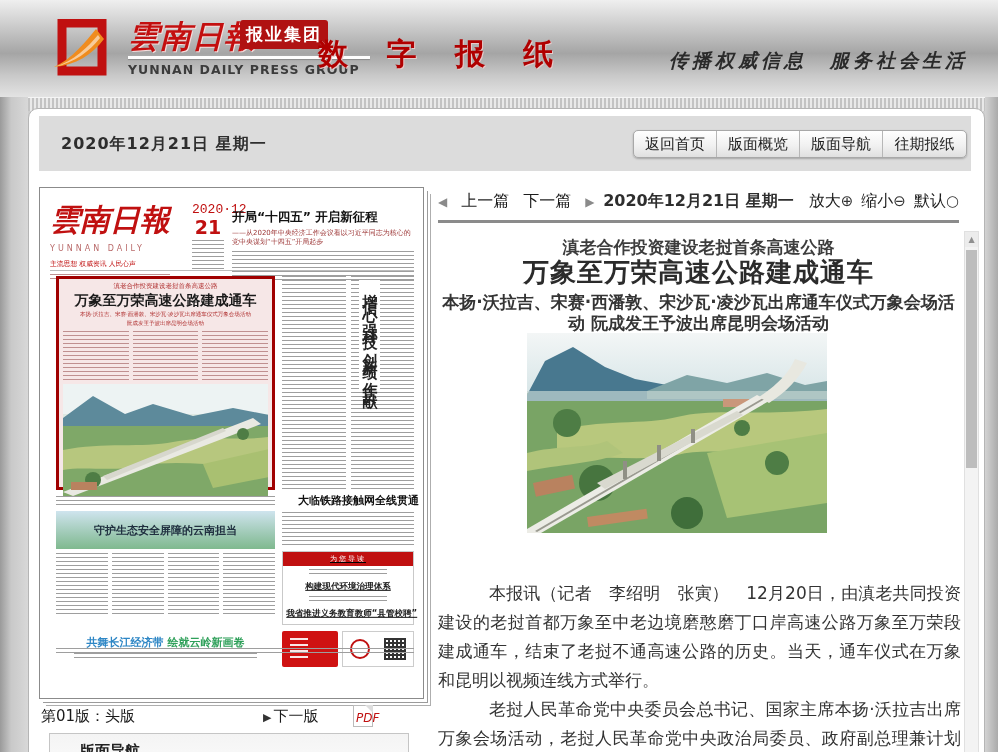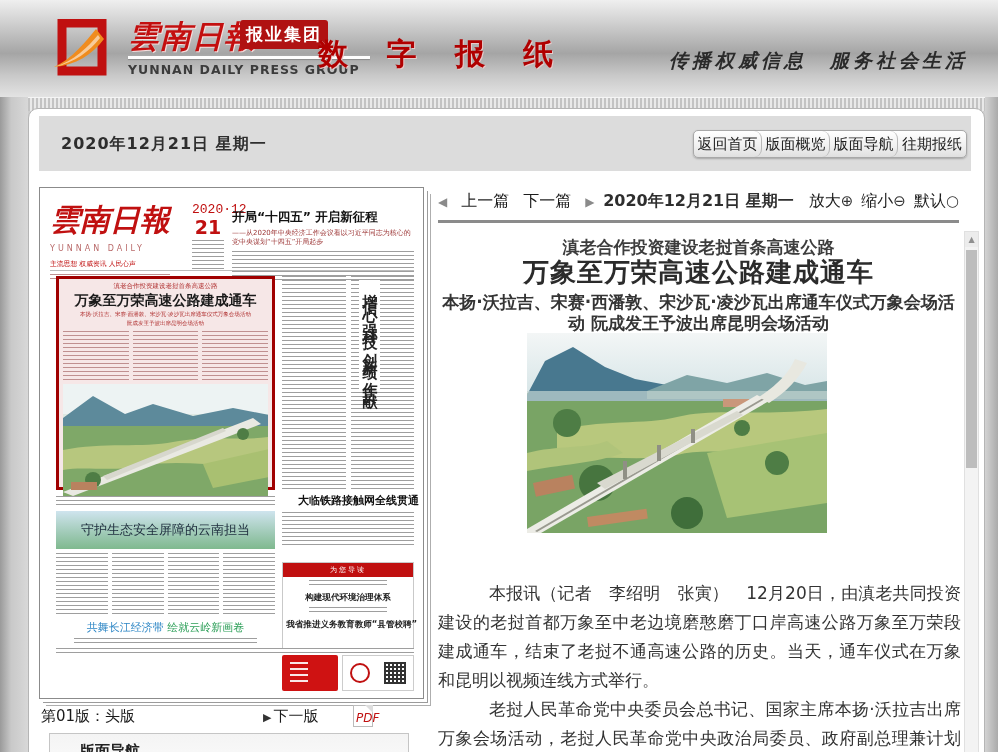--- a/index.html
+++ b/index.html
@@ -32,23 +32,23 @@
   .edge-shade-l { position:absolute; left:0; top:97px; width:28px; height:655px;
     background:linear-gradient(90deg,#9a9a9a 0%,#c9c9c9 40%,#d8d8d8 100%); }
   .edge-shade-r { position:absolute; right:0; top:97px; width:13px; height:655px;
     background:linear-gradient(270deg,#ababab 0%,#d3d3d3 100%); }
 
   
   .date-bar { position:absolute; left:10px; top:7px; width:932px; height:55px; background:#dcdcdc; }
   .date-text { position:absolute; left:22px; top:18px; font-size:16px; font-weight:bold; color:#2e2e2e; letter-spacing:1px; }
   .btn-group { position:absolute; right:4px; top:14px; height:28px; display:flex; border:1px solid #a8a8a8; border-radius:5px;
     overflow:hidden; background:linear-gradient(180deg,#ffffff 0%,#f1f1f1 55%,#e0e0e0 100%); box-shadow:0 1px 2px rgba(0,0,0,.25); }
-  .btn-group .tb-btn { width:68px; font-size:15px; color:#1d1d1d; display:flex; align-items:center; justify-content:center;
+  .btn-group .tb-btn { width:83px; font-size:15px; color:#1d1d1d; display:flex; align-items:center; justify-content:center;
     border-right:1px solid #b7b7b7; cursor:pointer; background:transparent; border-top:none; border-bottom:none; border-left:none;
-    font-family:inherit;border-radius:8px; }
+    font-family:inherit; }
   .btn-group .tb-btn:last-child { border-right:none; }
 
   
   .thumb { position:absolute; left:10px; top:78px; width:385px; height:512px; background:#fff; border:1px solid #8b8b8b;
     box-shadow:3px 3px 0 #fff,4px 4px 0 #9b9b9b,6px 6px 0 #fff,7px 7px 0 #aeaeae; }
   .ft { background:repeating-linear-gradient(180deg,#9e9e9e 0 1px,transparent 1px 4px); }
   .ftr { background:repeating-linear-gradient(180deg,#c09090 0 1px,transparent 1px 4px); }
 
   .np-masthead { position:absolute; left:10px; top:12px; width:136px; }
   .np-masthead .mh-cn { font-size:30px; font-weight:bold; color:#c01010; font-style:italic;
@@ -75,31 +75,31 @@
   .np-rail { position:absolute; left:242px; top:88px; width:132px; height:214px; }
   .np-rail .cols { display:flex; gap:5px; height:100%; }
   .np-rail .cols>div { flex:1; }
   .np-vhead { position:absolute; right:34px; top:4px; writing-mode:vertical-rl; font-size:15px; font-weight:bold;
     color:#222; letter-spacing:6px; background:#fff; padding:2px 1px; }
 
   .np-eco { position:absolute; left:16px; top:308px; width:219px; }
   .np-eco .pre { height:12px; margin-bottom:3px; }
   .np-eco .band { height:38px; background:linear-gradient(180deg,#cfe4ee 0%,#9ec9b4 60%,#7fb98e 100%);
     display:flex; align-items:center; justify-content:center; }
-  .np-eco .band span { font-size:13px; font-weight:normal; color:#203040; white-space:nowrap; }
+  .np-eco .band span { font-size:11px; font-weight:bold; color:#203040; white-space:nowrap; }
   .np-eco .body { height:62px; margin-top:4px; display:flex; gap:4px; }
   .np-eco .body>div { flex:1; }
-  .np-eco .banner { margin-top:5px; text-align:center; font-size:11px; font-weight:normal; color:#2d86c5; white-space:nowrap; }
+  .np-eco .banner { margin-top:20px; text-align:center; font-size:11px; font-weight:bold; color:#2d86c5; white-space:nowrap; }
   .np-eco .banner em { font-style:normal; color:#2fa05a; }
   .np-eco .bannersub { height:5px; margin:3px 18px 0; }
 
   .np-rail2 { position:absolute; left:242px; top:305px; width:132px; }
   .np-rail2 .rh { font-size:11px; font-weight:bold; color:#111; text-align:center; white-space:nowrap;margin-left:16px; }
   .np-rail2 .ftb { height:34px; margin-top:4px; }
-  .np-guide { border:1px solid #c9c9c9; margin-top:16px; padding-bottom:17px; }
+  .np-guide { border:1px solid #c9c9c9; margin-top:5px; padding-bottom:4px;text-decoration:underline; }
   .np-guide .gh { background:#c01010; color:#fff; font-size:7px; text-align:center; padding:2px 0; letter-spacing:2px; }
   .np-guide .gi { font-size:9px; font-weight:bold; color:#222; text-align:center; margin-top:5px; white-space:nowrap; transform:scale(.95); }
   .np-guide .gn { height:6px; margin:3px 26px 0; }
   .np-qr { display:flex; gap:4px; margin-top:6px; height:36px; }
   .np-qr .red { width:56px; background:#cf1212; border-radius:2px; position:relative; }
   .np-qr .red i { position:absolute; left:8px; top:7px; width:18px; height:22px;
     background:repeating-linear-gradient(180deg,#fff 0 2px,transparent 2px 6px); opacity:.9; }
   .np-qr .white { flex:1; border:1px solid #ccc; display:flex; align-items:center; justify-content:space-around; }
   .np-qr .seal { width:20px; height:20px; border-radius:50%; border:2px solid #c01010; position:relative; }
   .np-qr .qrc { width:22px; height:22px;

